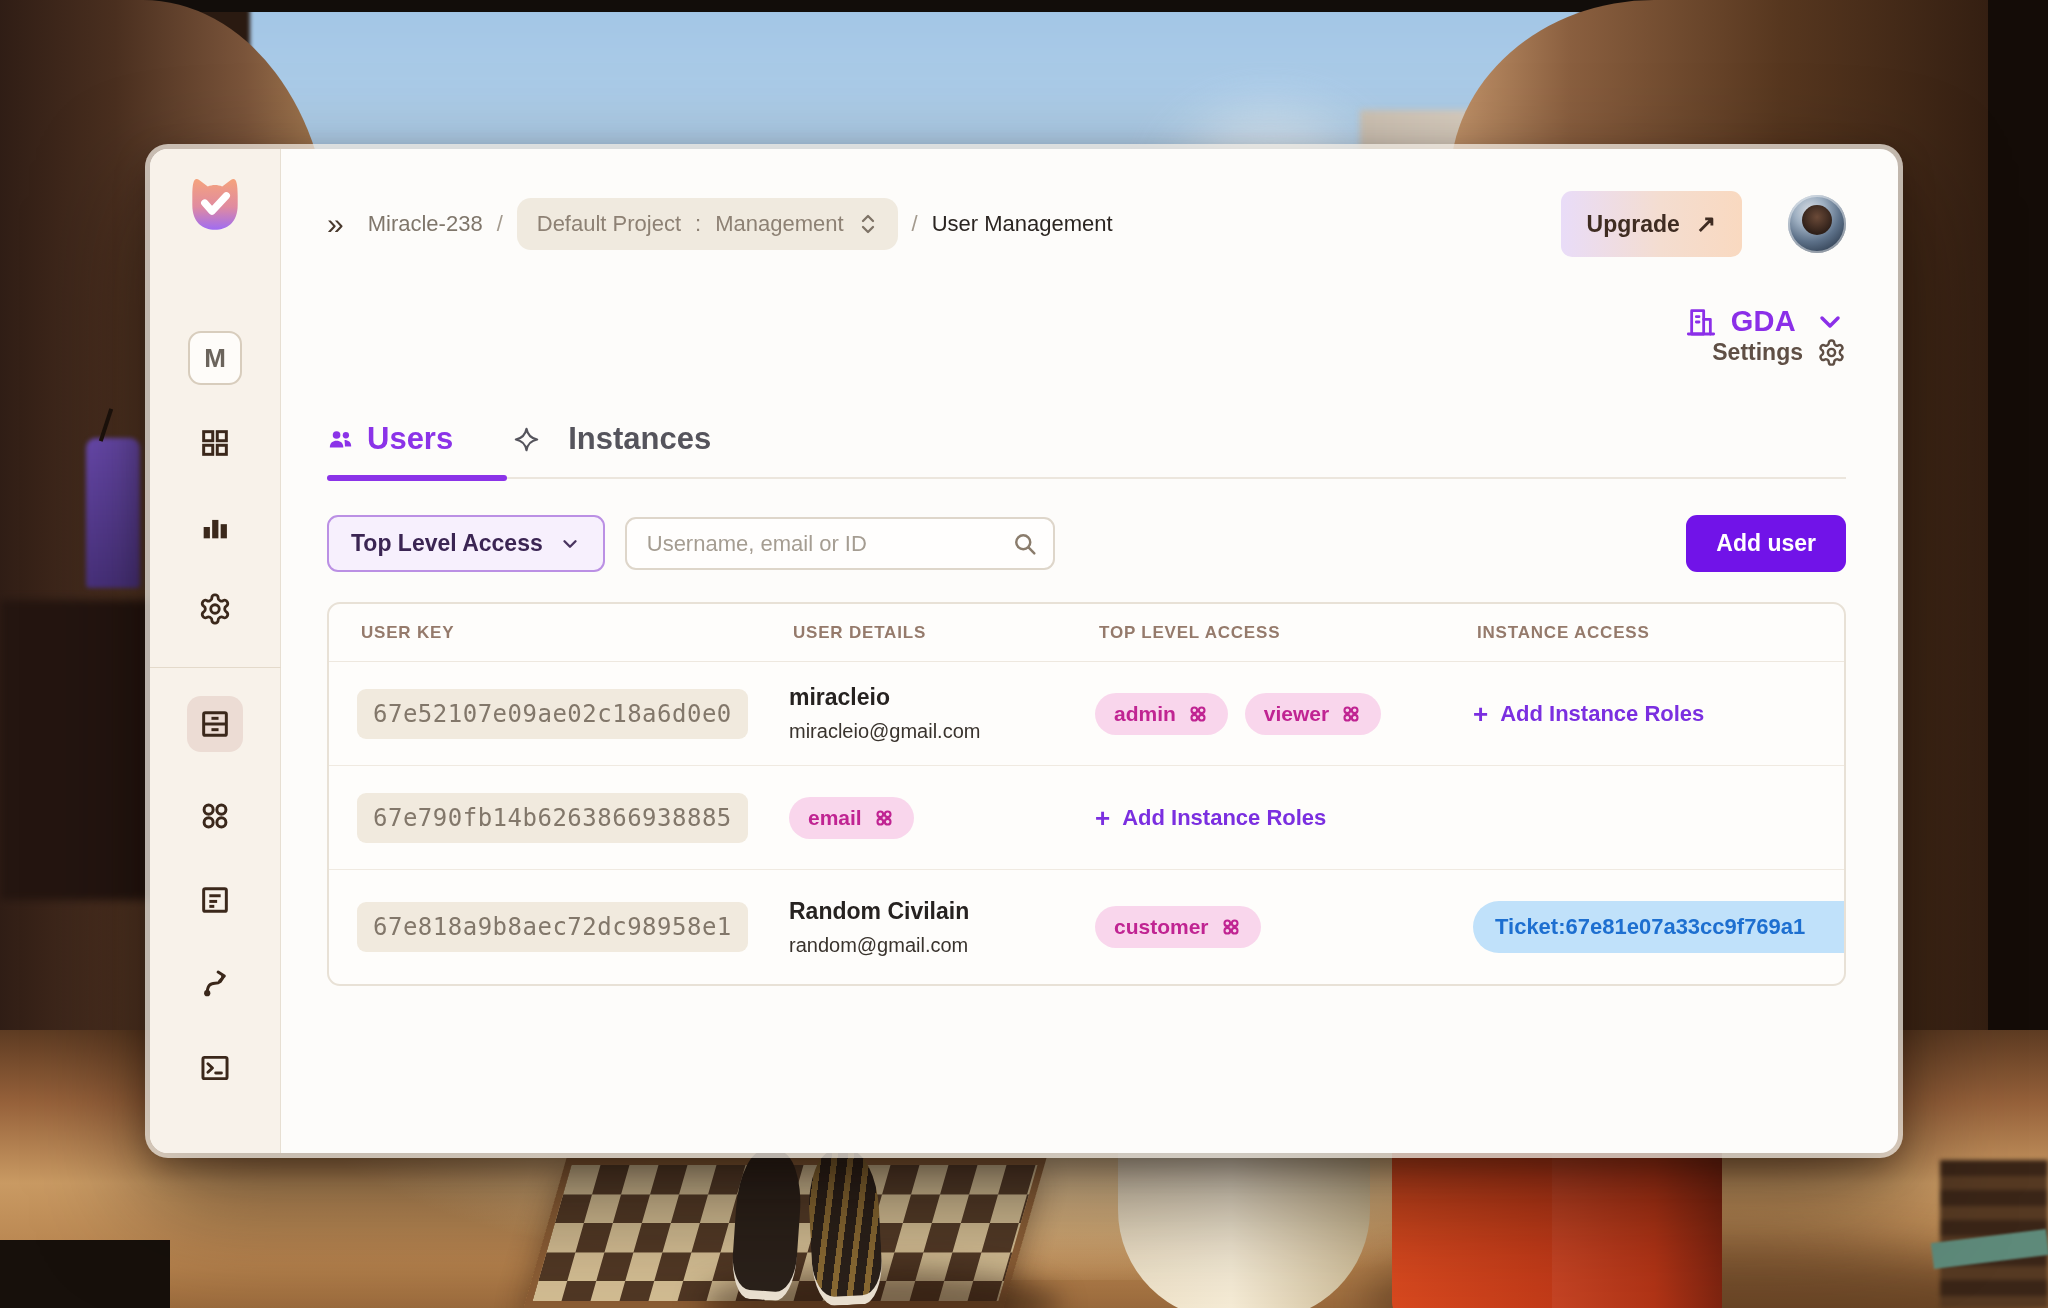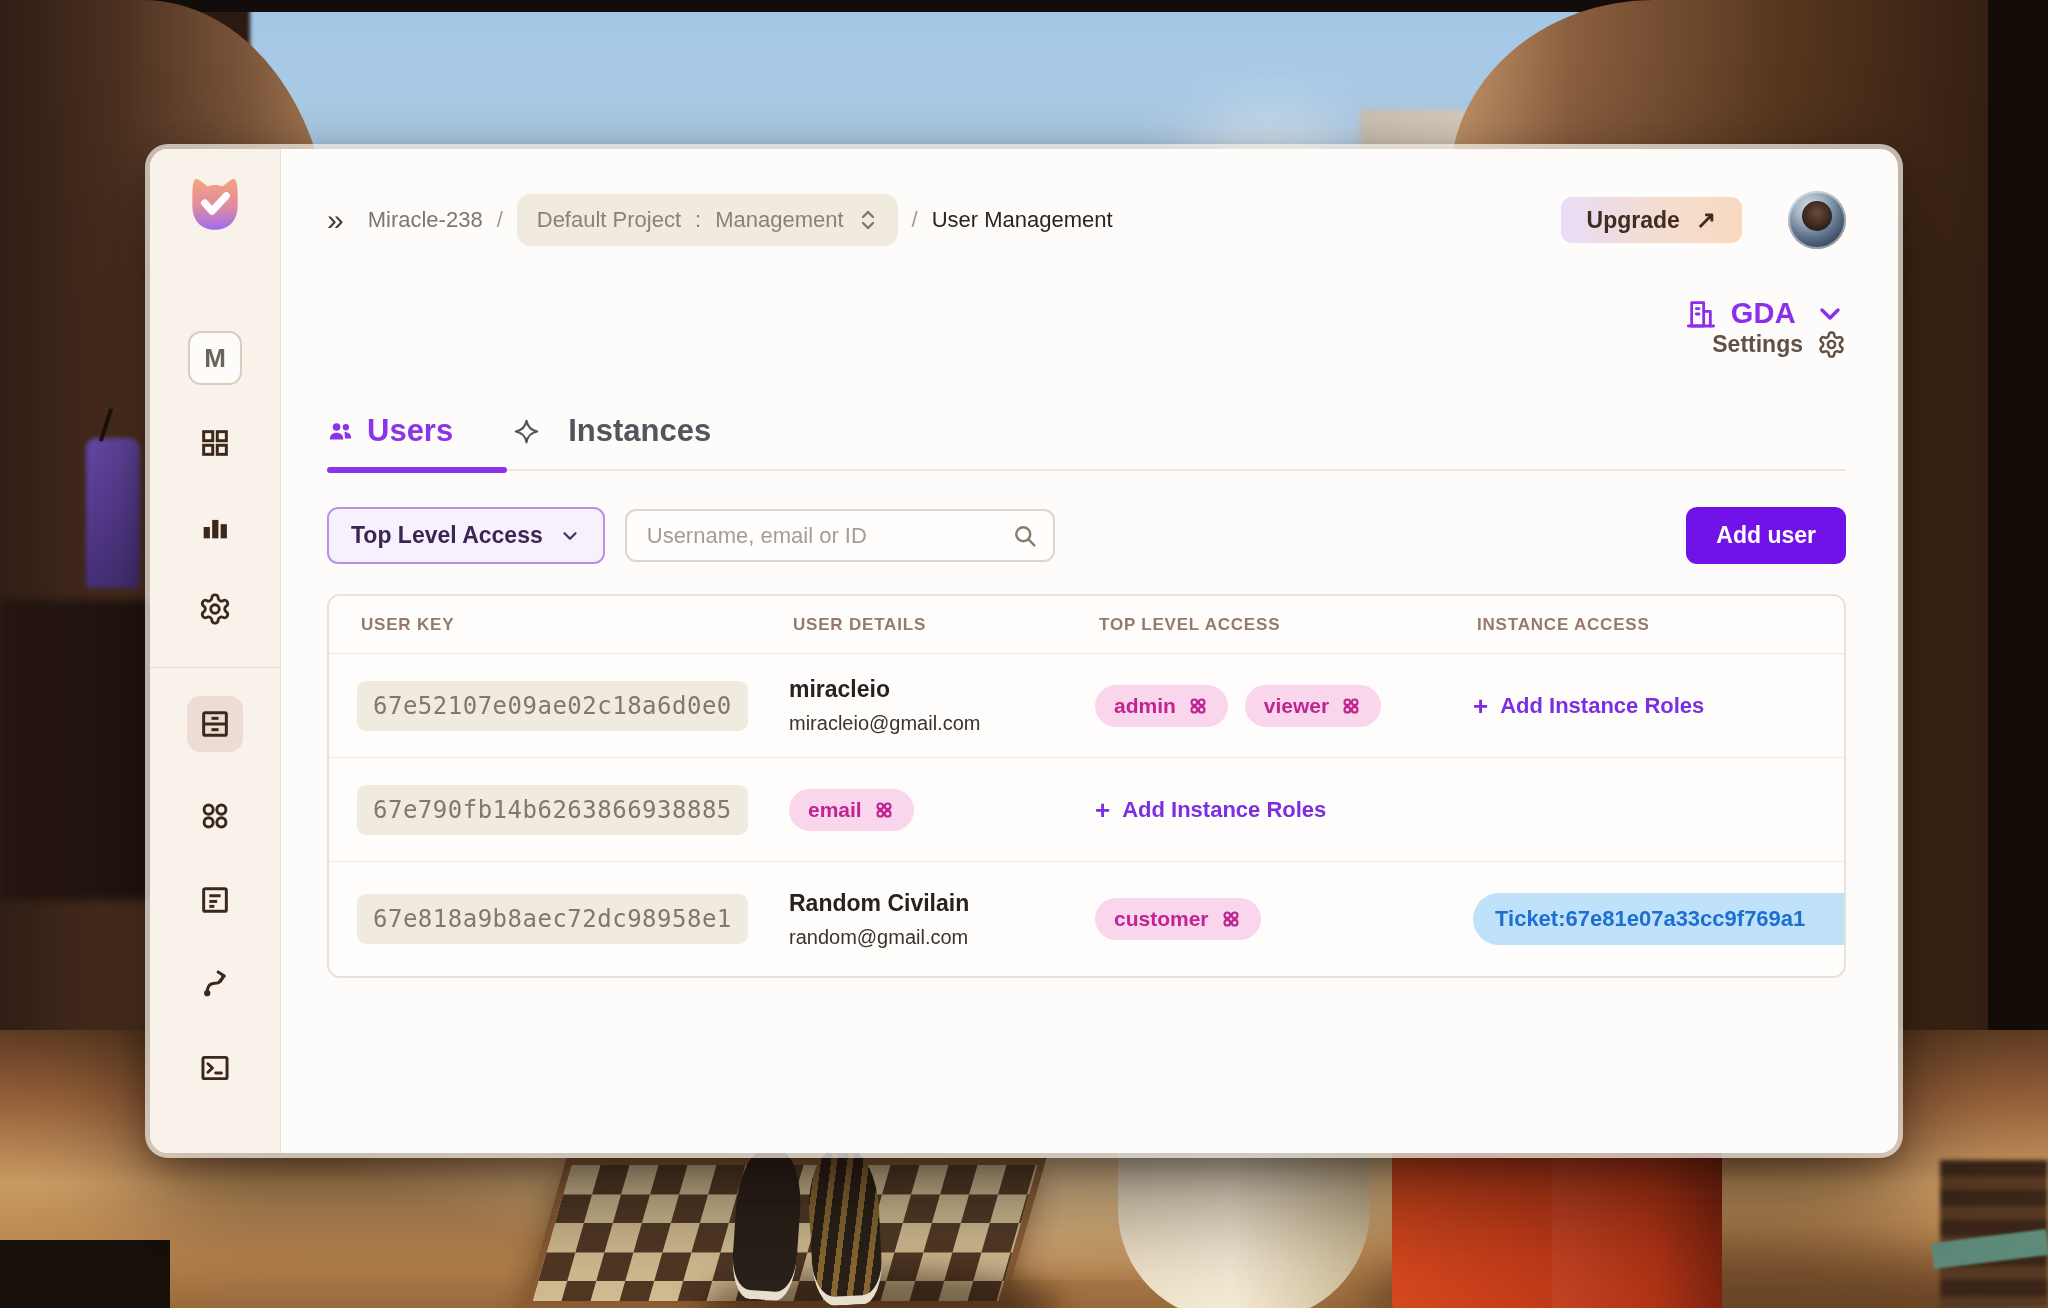--- a/index.html
+++ b/index.html
@@ -78,21 +78,21 @@
   .main { flex:1; display:flex; flex-direction:column; padding:0 52px 0 46px; min-width:0; }
 
   .crumb-row { margin-top:42px; display:flex; align-items:center; font-size:22px; color:#8d8278; }
   .crumb-chevrons { font-size:30px; color:#4a3a2e; letter-spacing:-2px; margin-right:26px; line-height:1; }
   .crumb-project { color:#7f766b; }
   .crumb-slash { margin:0 14px; color:#a39a8e; }
   .crumb-pill { display:flex; align-items:center; gap:14px; background:#f0eadf; border-radius:14px; padding:13px 20px; color:#8d8174; cursor:pointer; }
   .crumb-pill .sel-icon { width:20px; height:24px; color:#7e7366; }
   .crumb-page { color:#2b2521; font-weight:500; }
   .spacer { flex:1; }
-  .upgrade-btn { display:flex; align-items:center; gap:16px; padding:0 26px; height:46px; border-radius:11px;
+  .upgrade-btn { display:flex; align-items:center; gap:16px; padding:0 26px; height:66px; border-radius:11px;
       background:linear-gradient(90deg,#e9dcf8 0%,#f4ddd0 55%,#f9d9c0 100%);
       font-size:23px; font-weight:700; color:#3f2c22; cursor:pointer; }
   .upgrade-arrow { font-size:24px; font-weight:700; }
   .avatar { margin-left:46px; width:58px; height:58px; border-radius:50%; cursor:pointer;
       background:radial-gradient(circle at 38% 28%, #d8dde4 0%, #9fb0c2 28%, #5d7189 55%, #2c3a4c 85%);
       box-shadow:inset 0 0 0 2px rgba(255,255,255,.45); position:relative; overflow:hidden;}
   .avatar::after { content:""; position:absolute; left:14px; top:10px; width:30px; height:30px; border-radius:50%;
       background:radial-gradient(circle at 50% 40%, #6b4a38, #2f2019 70%); }
 
   .org-row { margin-top:48px; display:flex; align-items:flex-end;flex-direction:column; }

